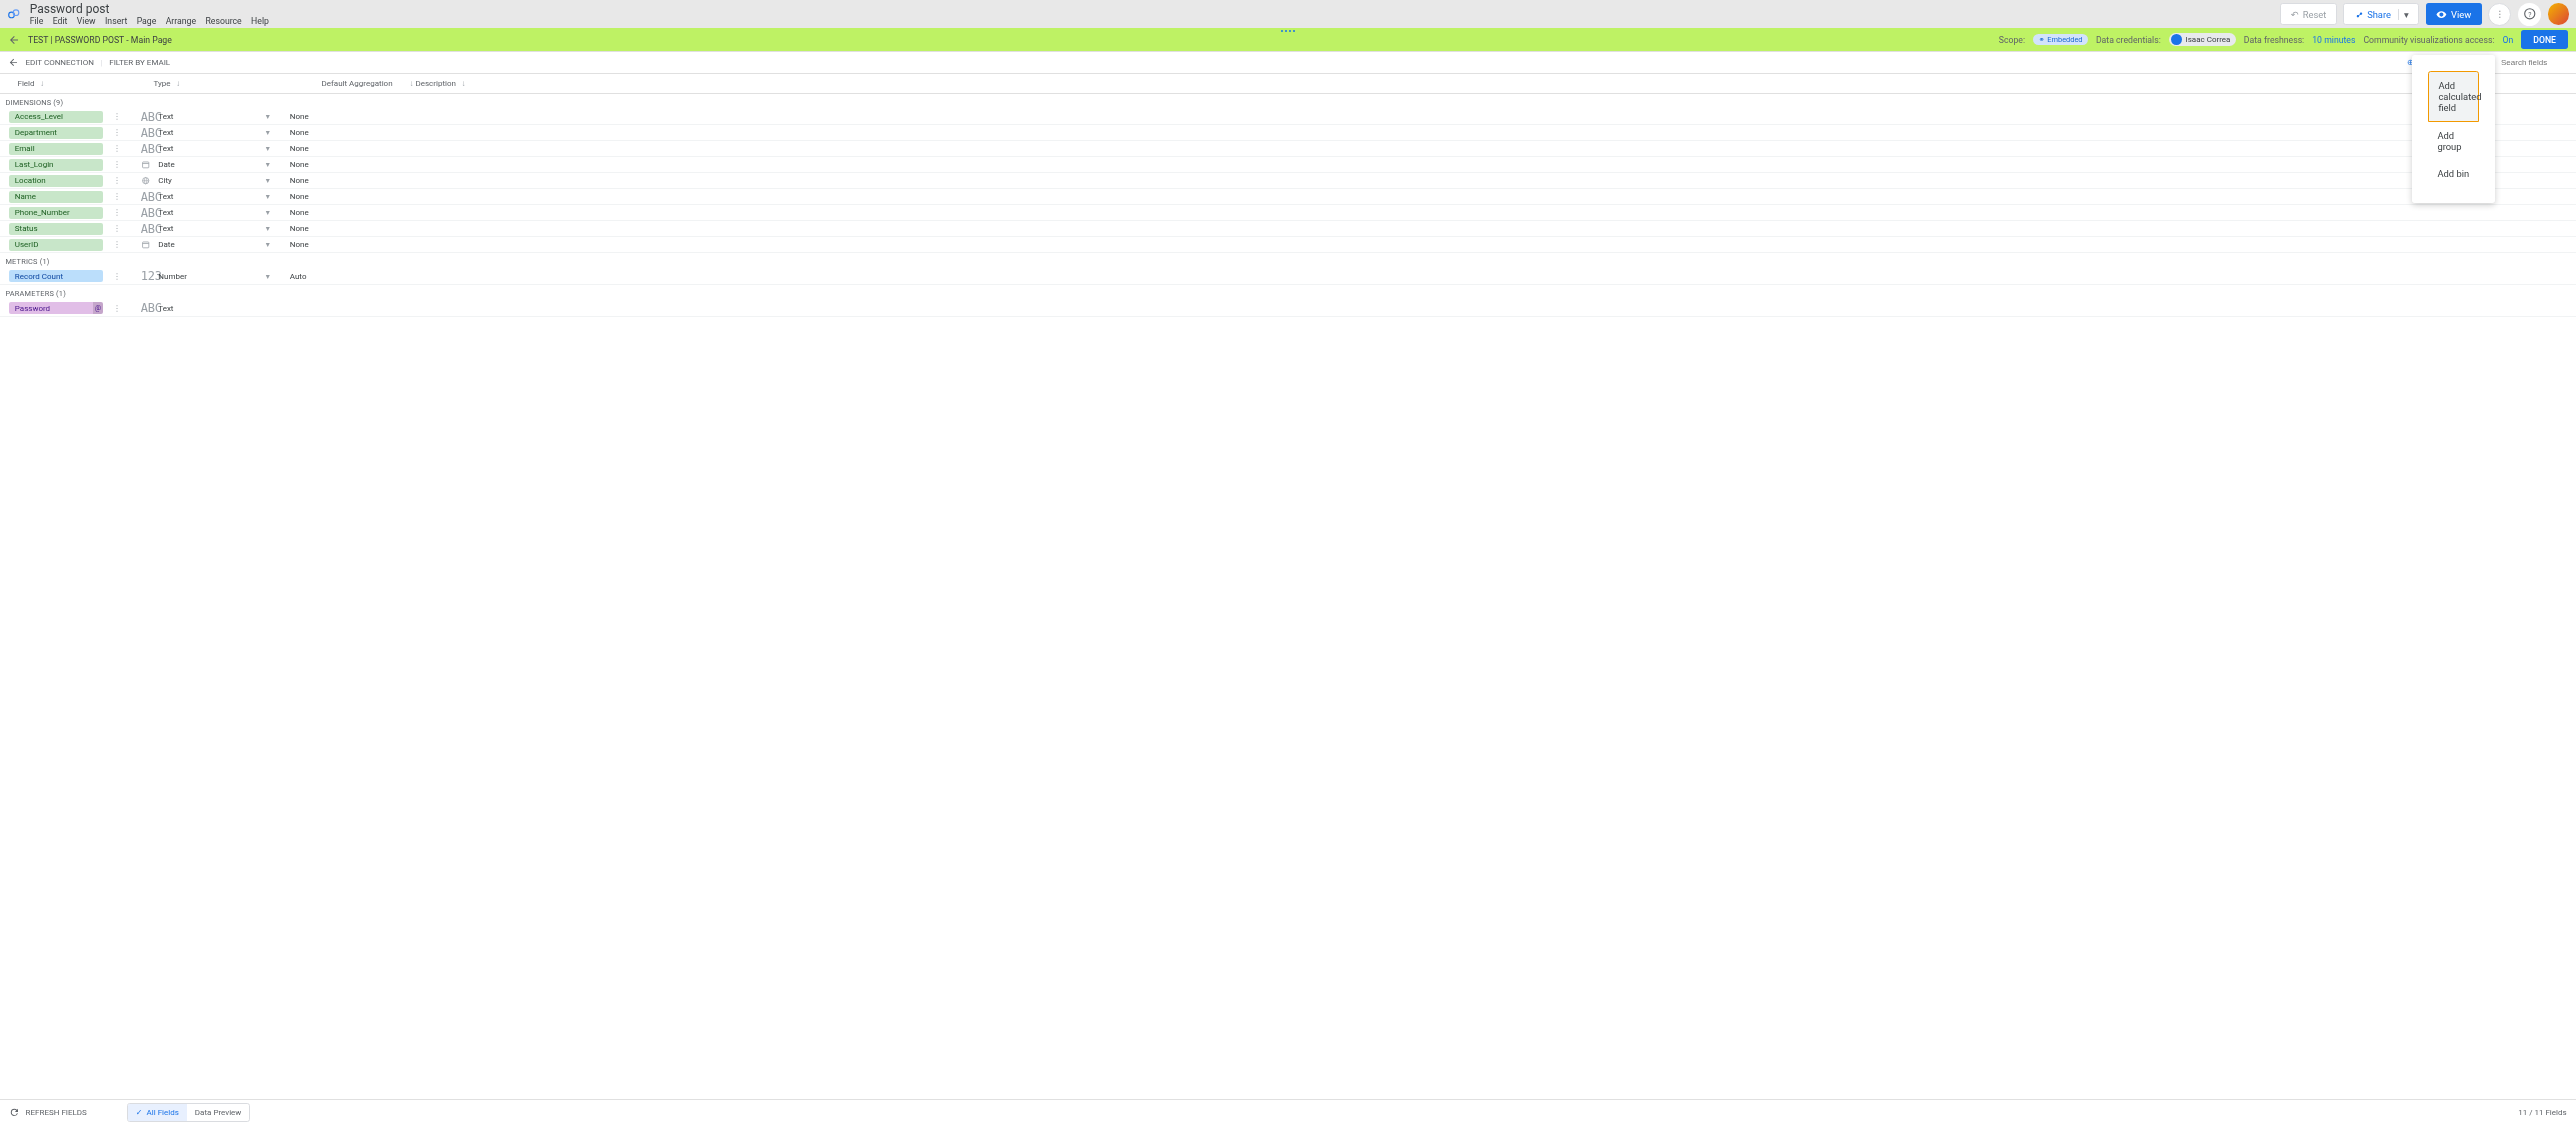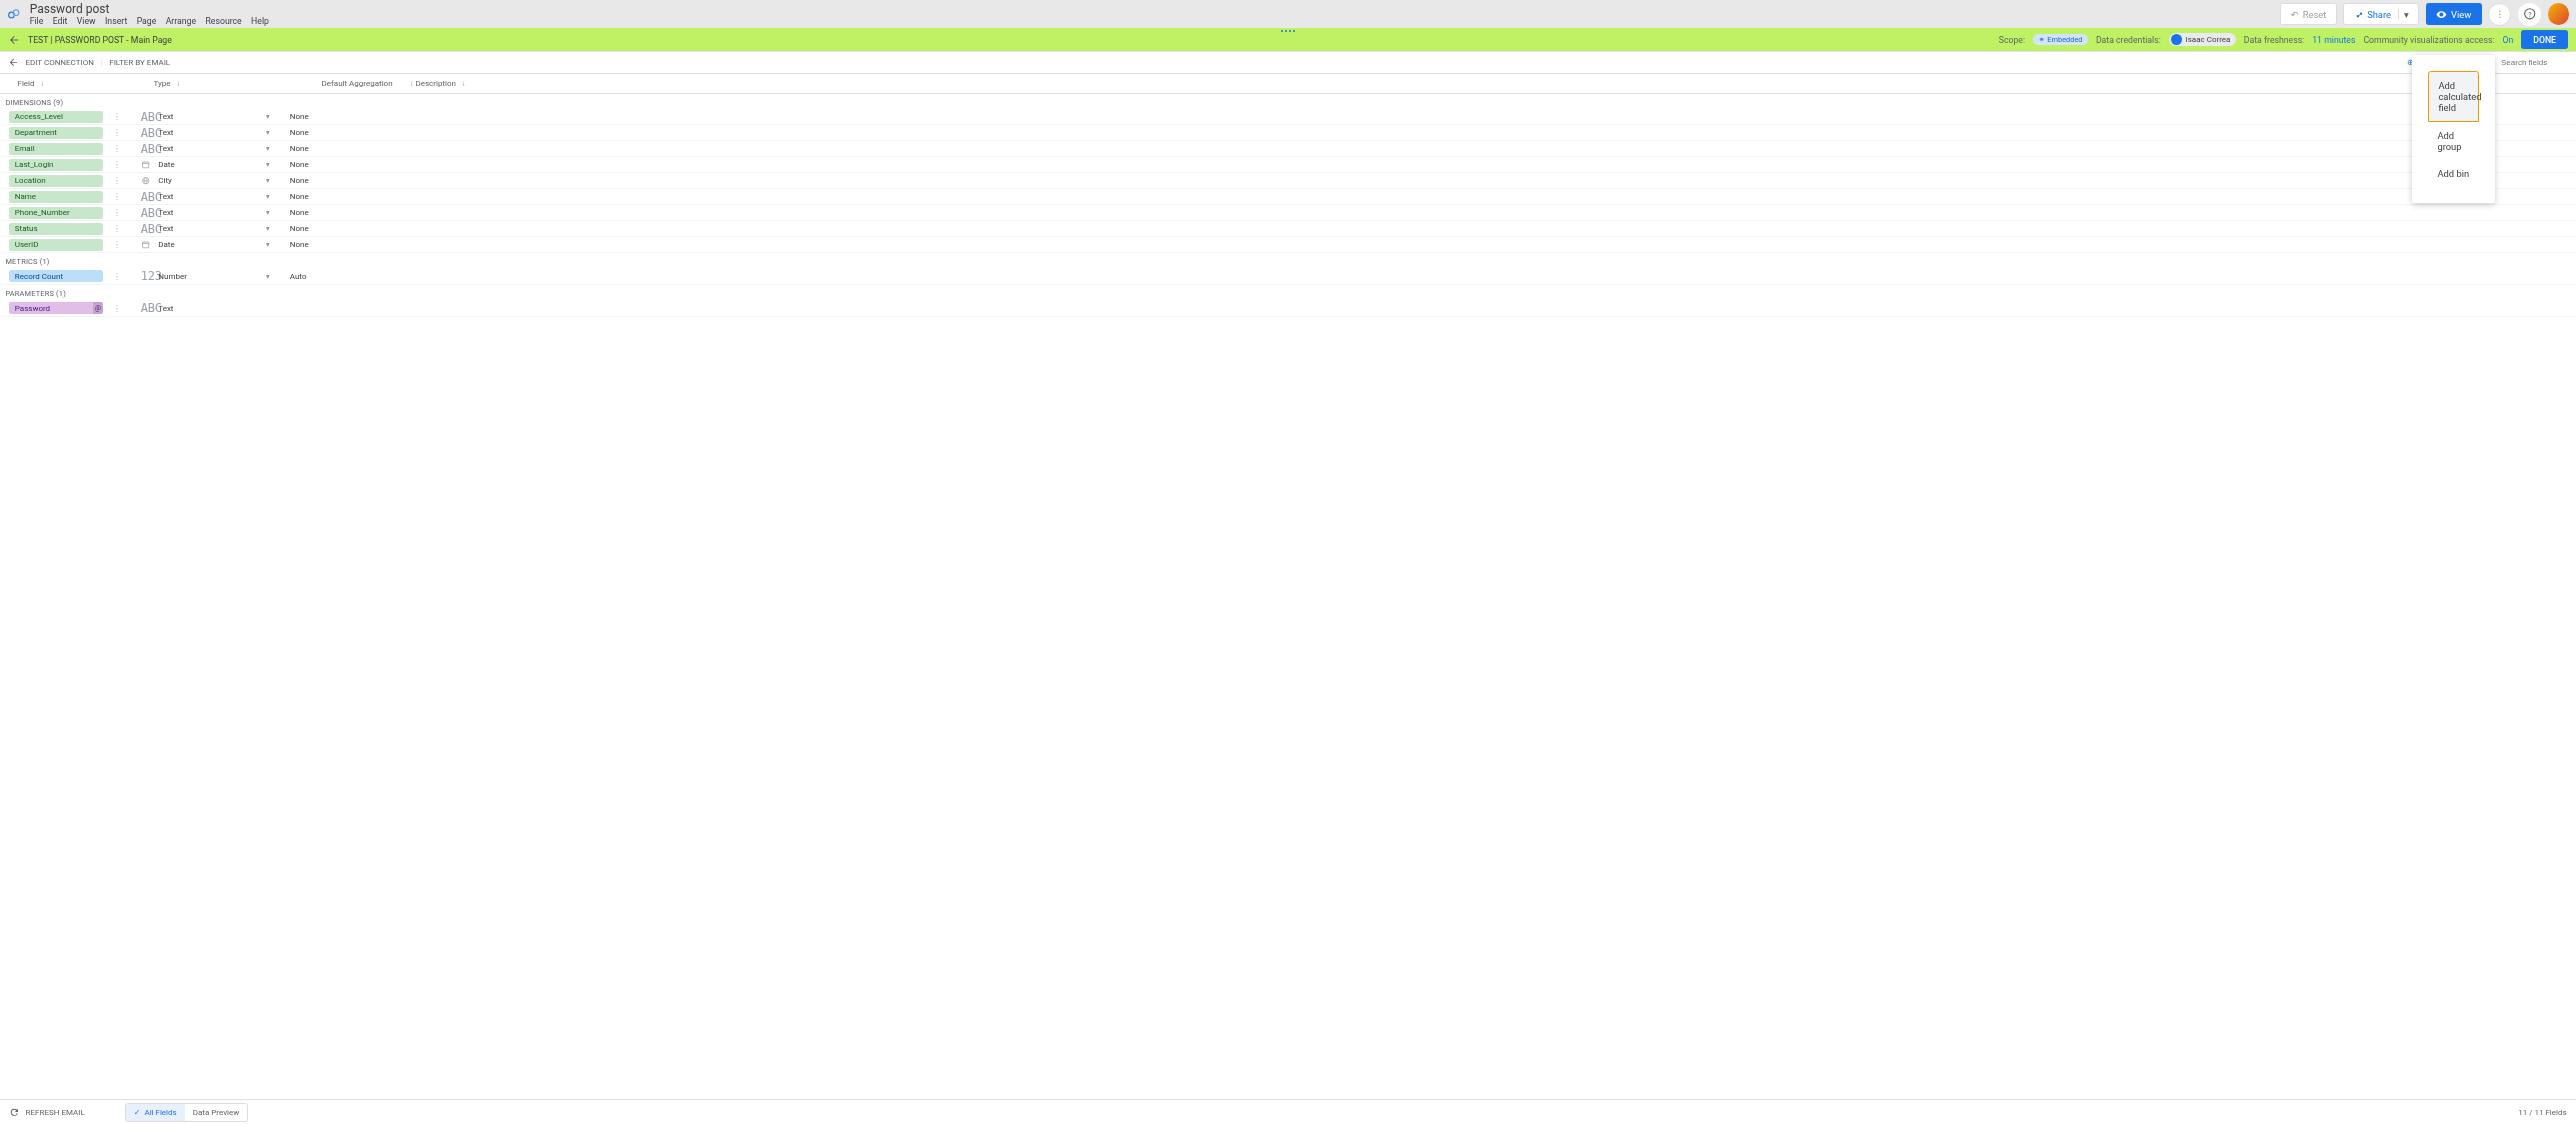--- a/index.html
+++ b/index.html
@@ -156,21 +156,21 @@
     <span class="chip">
       <span>⚭</span>
       <span>Embedded</span>
     </span>
     <span>Data credentials:</span>
     <span class="chip-user">
       <span class="av"></span>
       <span>Isaac Correa</span>
     </span>
     <span>Data freshness:</span>
-    <span class="link-txt">11 minutes</span>
+    <span class="link-txt">10 minutes</span>
     <span>Community visualizations access:</span>
     <span class="link-txt">On</span>
     <span class="btn-done">DONE</span>
   </div>
 </div>
 
 <div class="dots">
     <span></span>
     <span></span>
     <span></span>
@@ -395,21 +395,21 @@
   <div class="item">Add group</div>
   <div class="item">Add bin</div>
 </div>
 
 <div class="footer">
   <span class="refresh-ic">
     <svg width="10.8" height="10.8" viewBox="0 0 24 24">
         <path fill="#5f6368" d="M17.65 6.35A7.95 7.95 0 0 0 12 4a8 8 0 1 0 7.73 10h-2.08A6 6 0 1 1 12 6c1.66 0 3.14.69 4.22 1.78L13 11h7V4l-2.35 2.35z"></path>
       </svg>
   </span>
-  <span>REFRESH EMAIL</span>
+  <span>REFRESH FIELDS</span>
   <div class="toggle-group">
     <div class="tg active">
       <span>✓</span>
       <span>All Fields</span>
     </div>
     <div class="tg">Data Preview</div>
   </div>
   <span class="field-count">11 / 11 Fields</span>
 </div>
 

